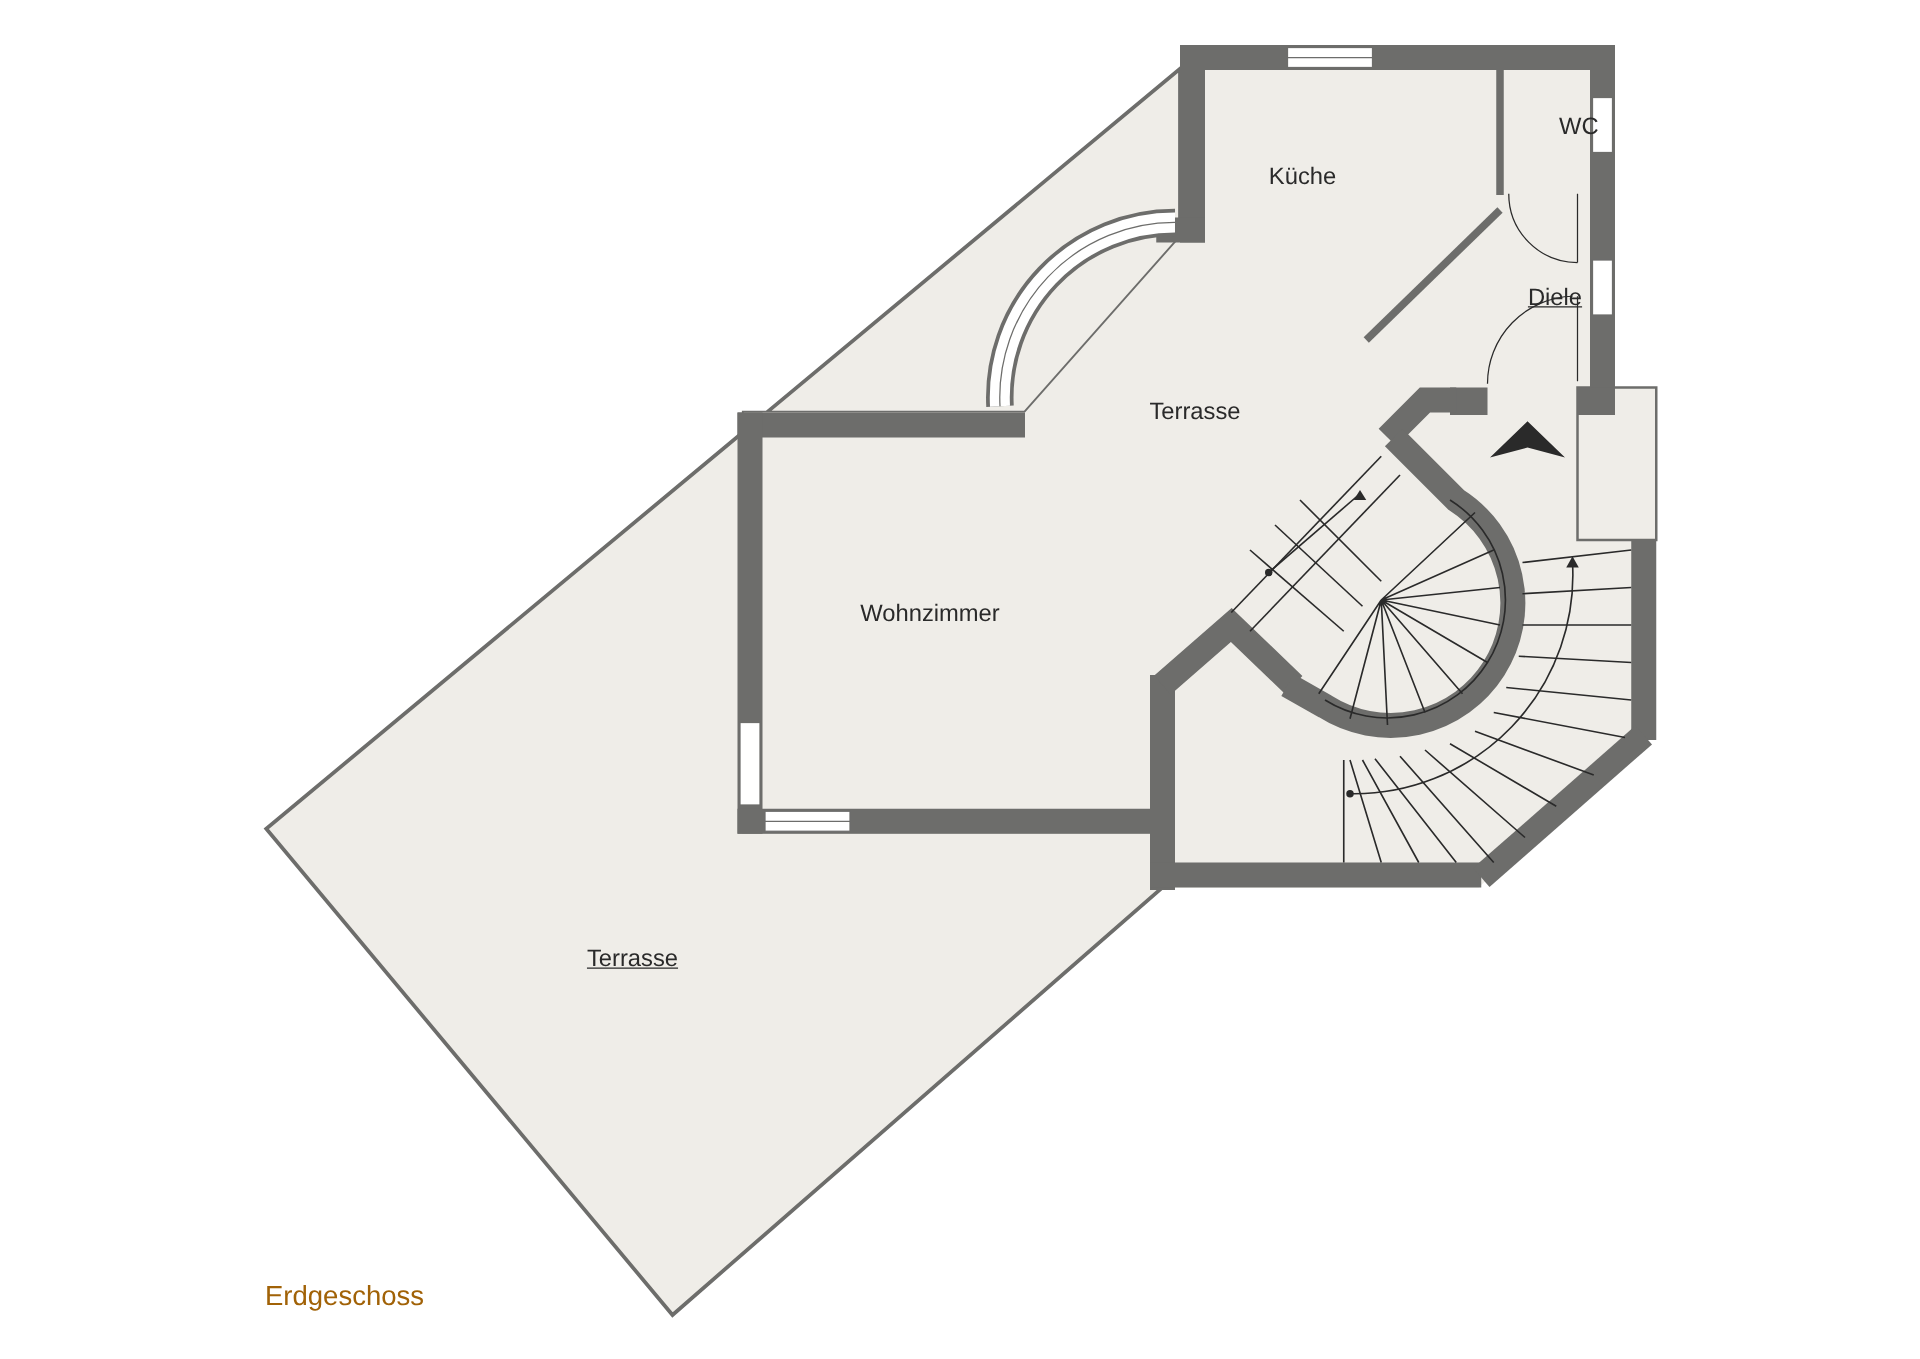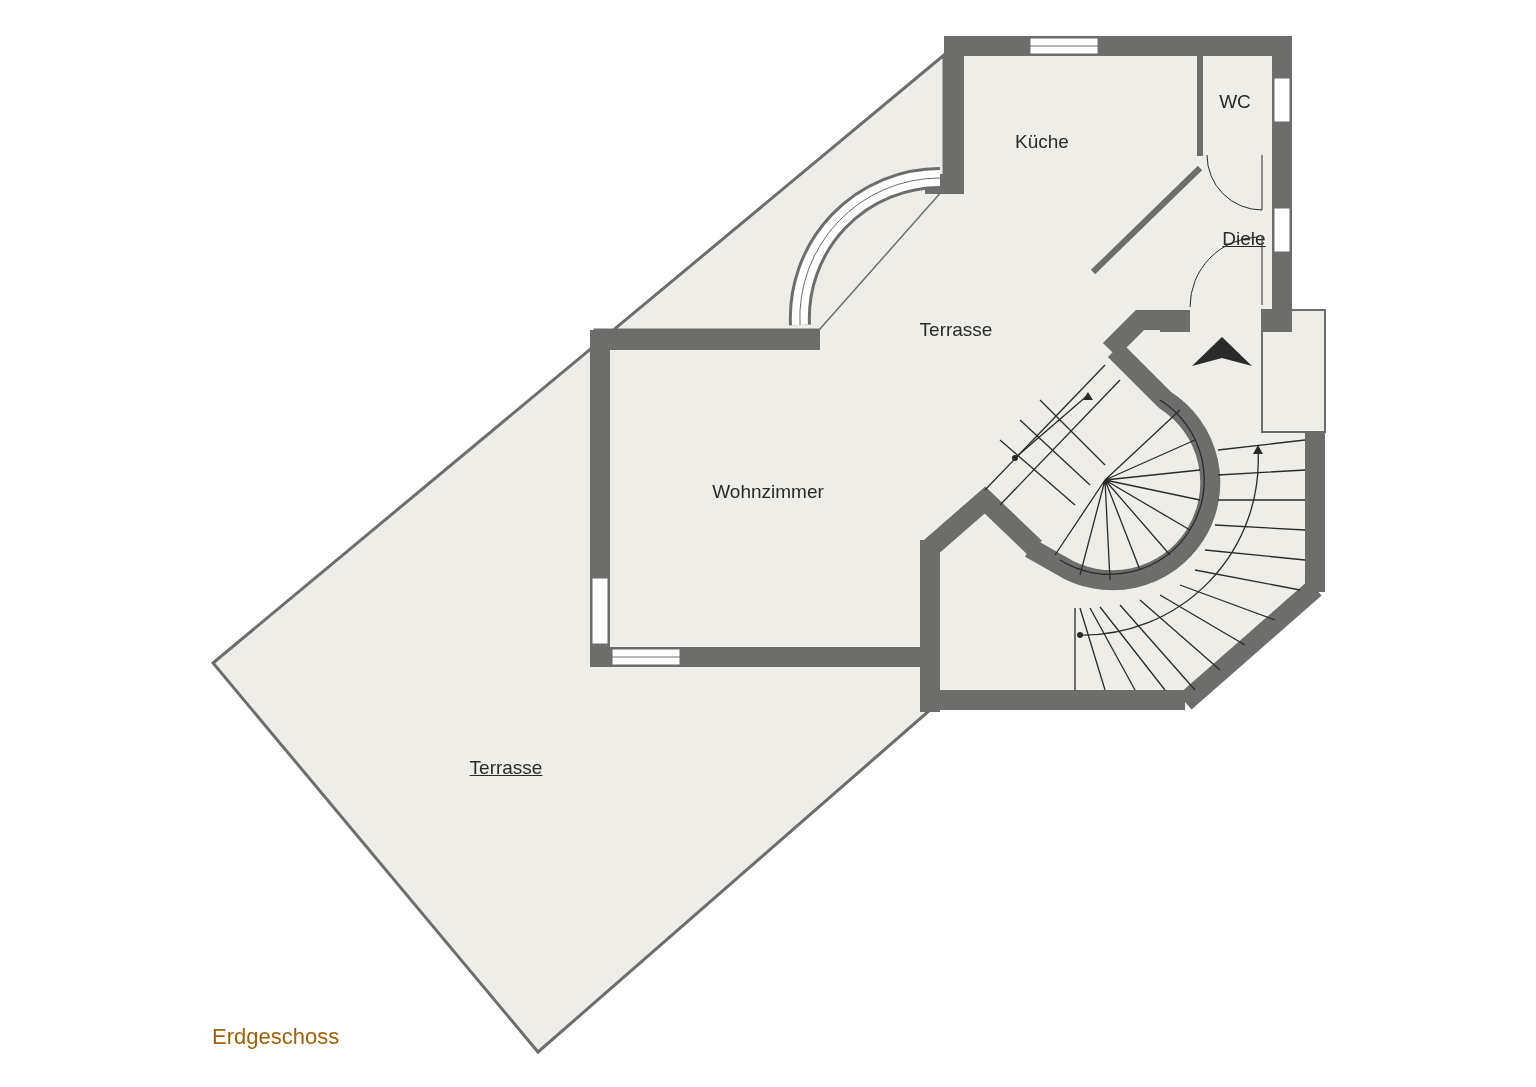--- a/index.html
+++ b/index.html
@@ -83,19 +83,19 @@
     <path d="M1207,155 A55,55 0 0 0 1262,210"></path>
     <line x1="1262" y1="155" x2="1262" y2="210"></line>
     <path d="M1258,237 A70,70 0 0 0 1190,307"></path>
     <line x1="1262" y1="237" x2="1262" y2="305"></line>
   </g>
 
   <polygon points="1222,337 1192,366 1222,358 1252,366" fill="#2a2a2a"></polygon>
 </svg>
 
 <div class="room-label" style="left:1042px; top:142px;">Küche</div>
-<div class="room-label" style="left:1235px; top:102px;">WC</div>
+<div class="room-label" style="left:1263px; top:102px;">WC</div>
 <div class="room-label" style="left:1244px; top:239px;text-decoration:underline;">Diele</div>
 <div class="room-label" style="left:956px; top:330px;">Terrasse</div>
-<div class="room-label" style="left:768px; top:492px;">Wohnzimmer</div>
+<div class="room-label" style="left:744px; top:492px;">Wohnzimmer</div>
 <div class="room-label" style="left:506px; top:768px;text-decoration:underline;">Terrasse</div>
 
 <div class="floor-title">Erdgeschoss</div>
 
 </body></html>

